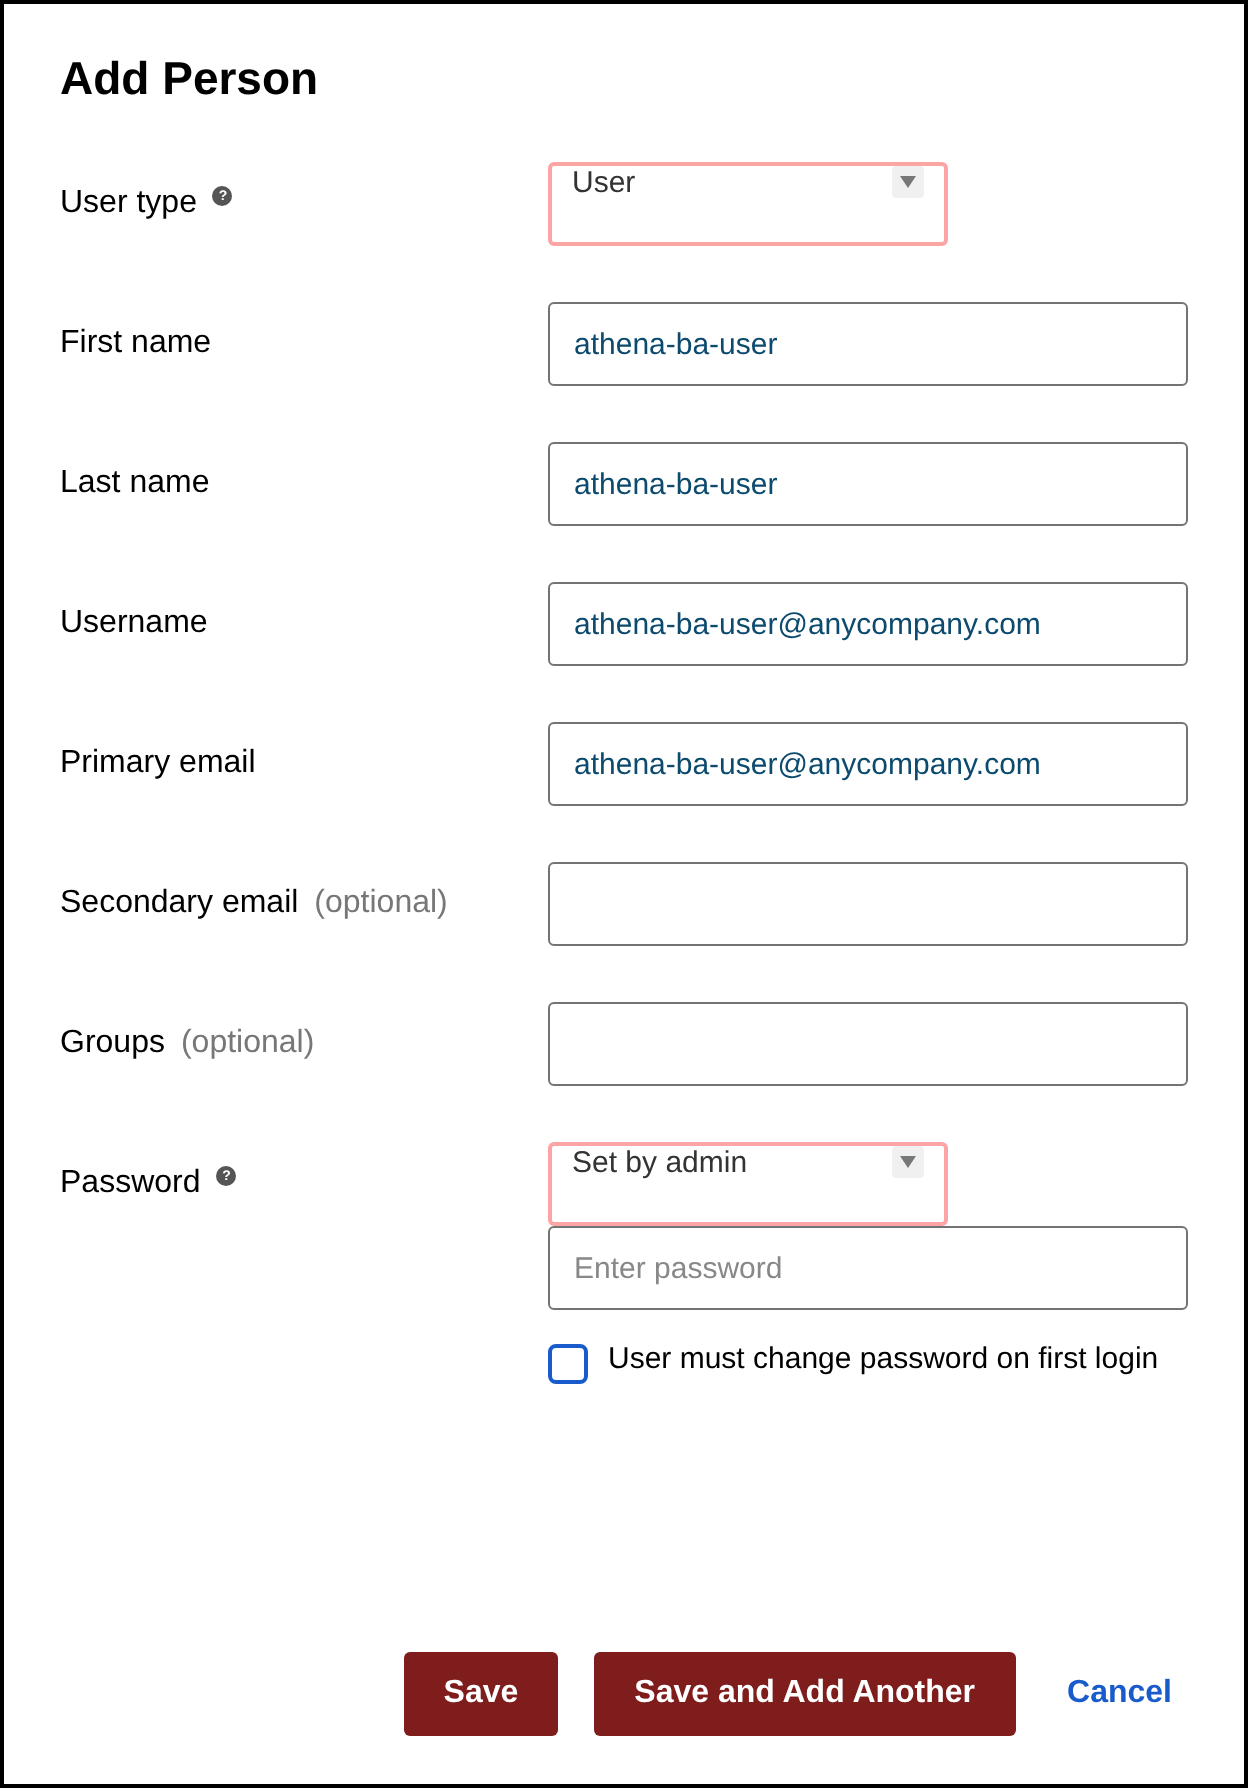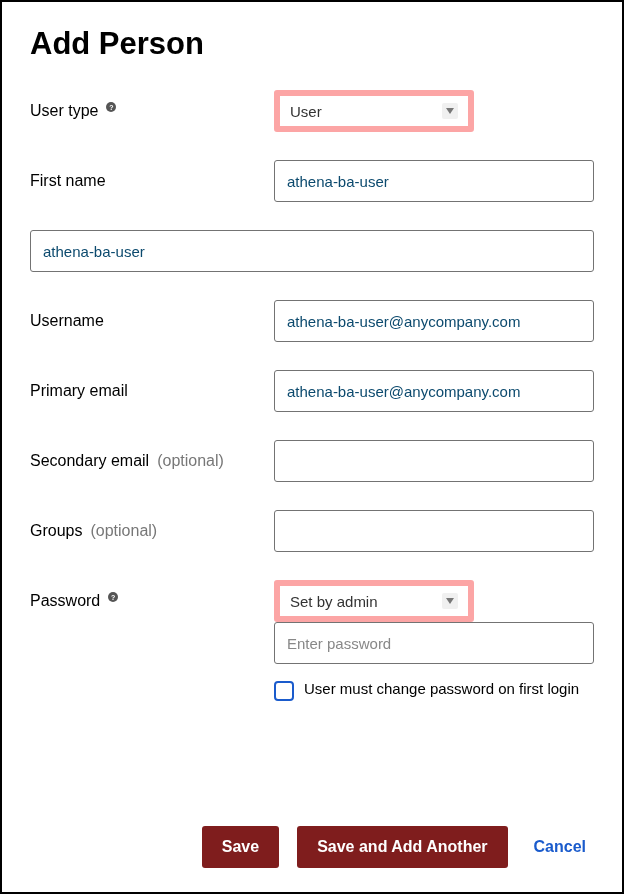--- a/index.html
+++ b/index.html
@@ -6,21 +6,21 @@
     body {
       font-family: Arial, Helvetica, sans-serif;
       background: #fff;
       width: 624px;
       height: 894px;
       border: 2px solid #000;
       padding: 24px 28px;
       position: relative;
     }
     .page-title {
-      font-size: 31px;
+      font-size: 23px;
       font-weight: 800;
       color: #000;
       margin-bottom: 28px;
     }
     .form-row {
       display: flex;
       align-items: flex-start;
       margin-bottom: 28px;
     }
     .label-cell {
@@ -64,28 +64,27 @@
       background: #fff;
     }
     .text-input::placeholder { color: #888; }
     .select-wrap {
       position: relative;
       width: 200px;
     }
     .select-input {
       width: 100%;
       height: 42px;
-      border: 6px solid #fca5a5;
+      border: 2px solid #fca5a5;
       border-radius: 3px;
       padding: 0 10px;
       font-size: 15px;
       color: #333;
       background: #fff;
       display: flex;
-      align-items: center;
       justify-content: space-between;
       cursor: pointer;
       gap: 21px;
     }
     .chevron {
       width: 16px;
       height: 16px;
       display: flex;
       align-items: center;
       justify-content: center;
@@ -174,20 +173,23 @@
 <div class="form-row">
   <div class="label-cell">
     <span>First name</span>
   </div>
   <div class="field-cell">
     <input type="text" class="text-input" value="athena-ba-user" style="">
   </div>
 </div>
 
 <div class="form-row">
+  <div class="label-cell">
+    <span>Last name</span>
+  </div>
   <div class="field-cell">
     <input type="text" class="text-input" value="athena-ba-user" style="">
   </div>
 </div>
 
 <div class="form-row">
   <div class="label-cell">
     <span>Username</span>
   </div>
   <div class="field-cell">

